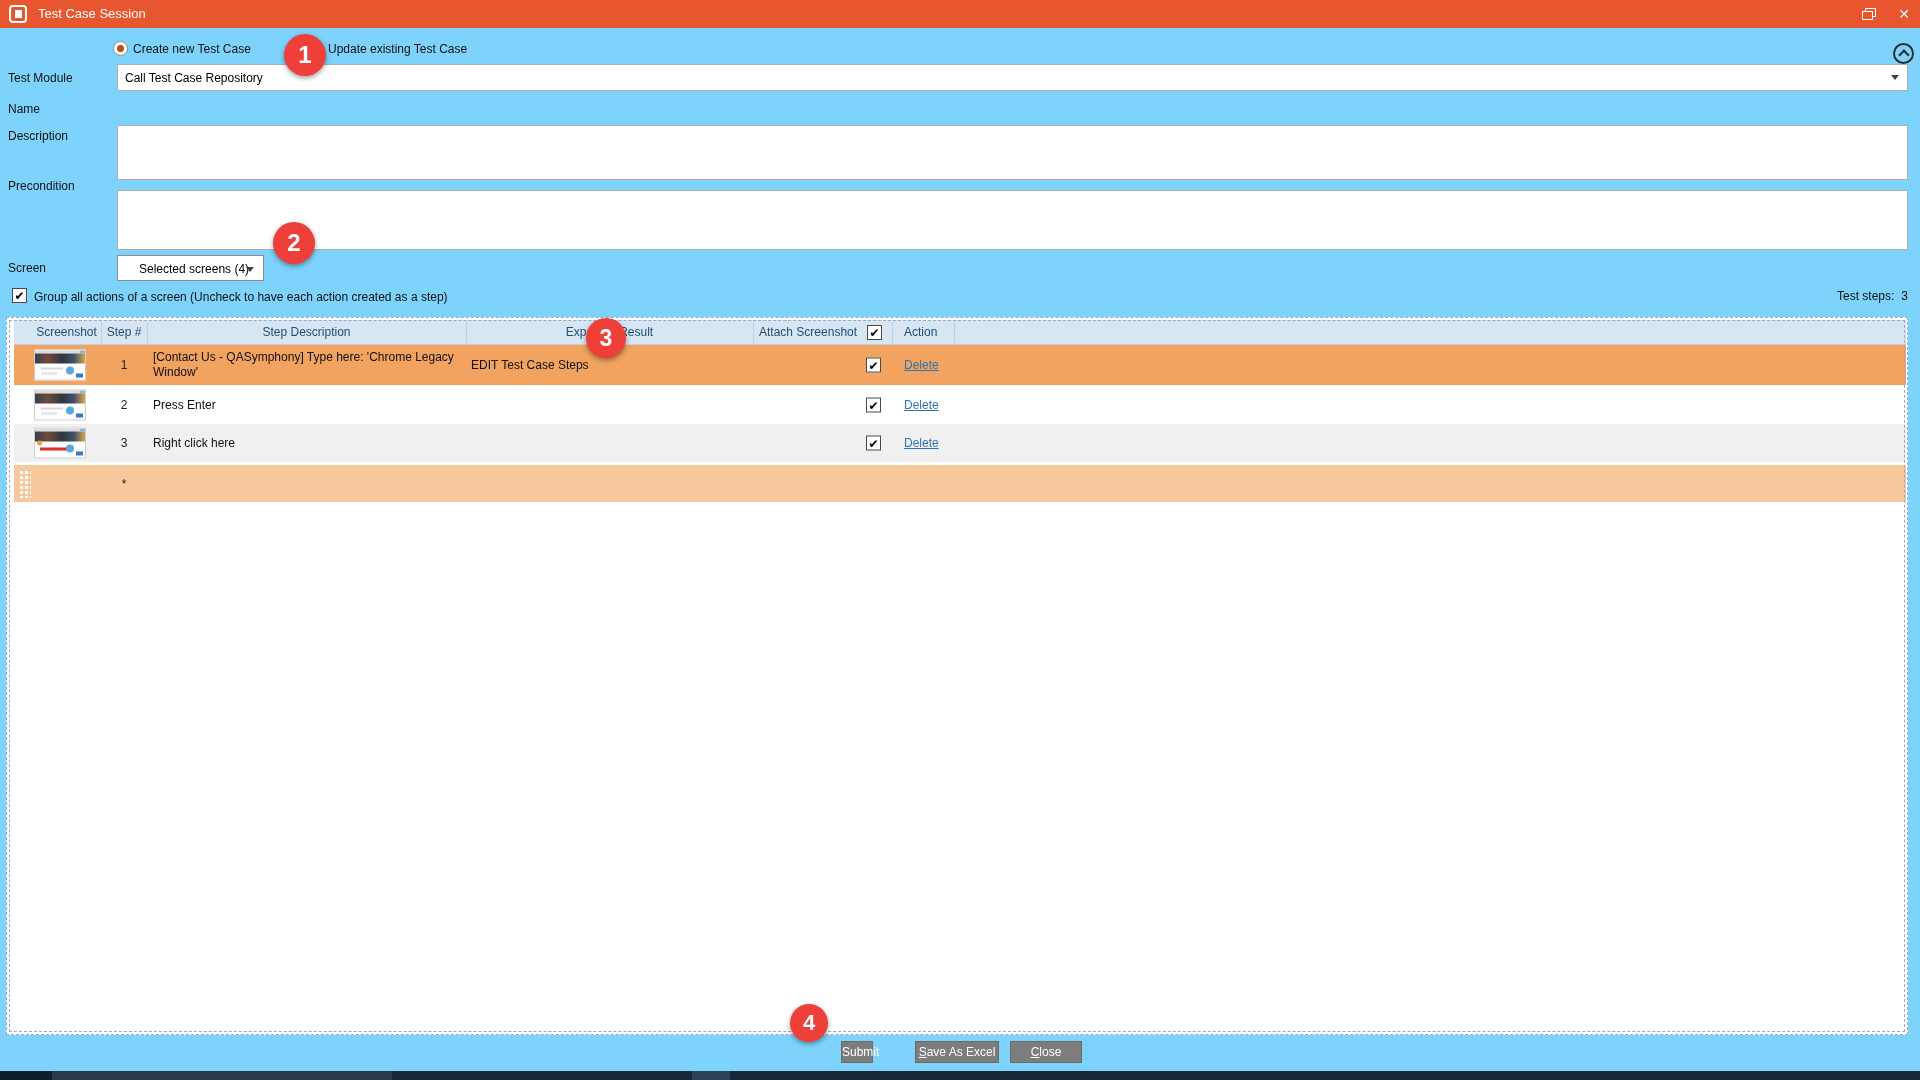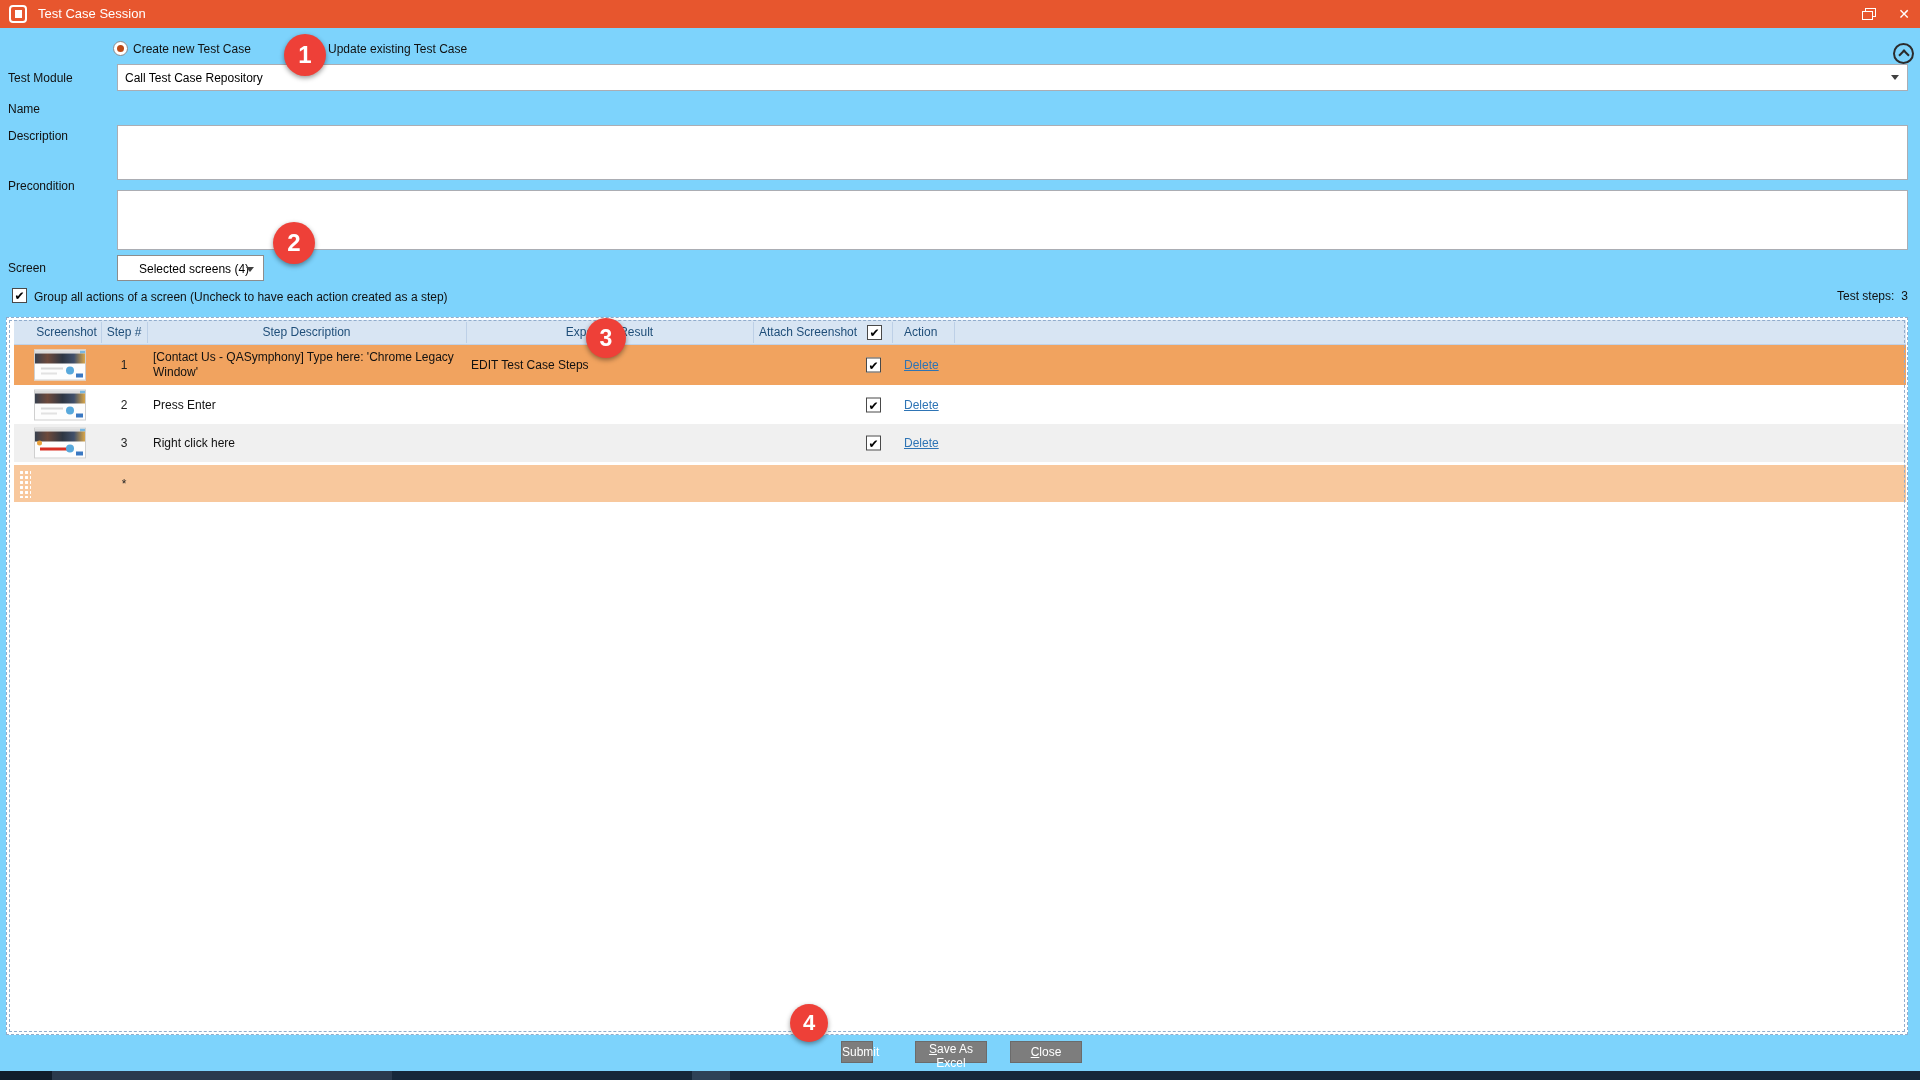--- a/index.html
+++ b/index.html
@@ -231,21 +231,21 @@
 
       <div class="grow row-new">
         <div class="drag-dots"></div>
         <div class="vc cell-num">*</div>
       </div>
 
     </div>
   </div>
 
   <button class="fbtn" style="left:841px; width:32px;">Submit</button>
-  <button class="fbtn" style="left:915px; width:72px;"><u>S</u>ave As Excel</button>
+  <button class="fbtn" style="left:915px; width:84px;"><u>S</u>ave As Excel</button>
   <button class="fbtn" style="left:1010px; width:72px;"><u>C</u>lose</button>
 
 </div>
 
 <div class="badge b1">1</div>
 <div class="badge b2">2</div>
 <div class="badge b3">3</div>
 <div class="badge b4">4</div>
 
 <div class="taskbar">

